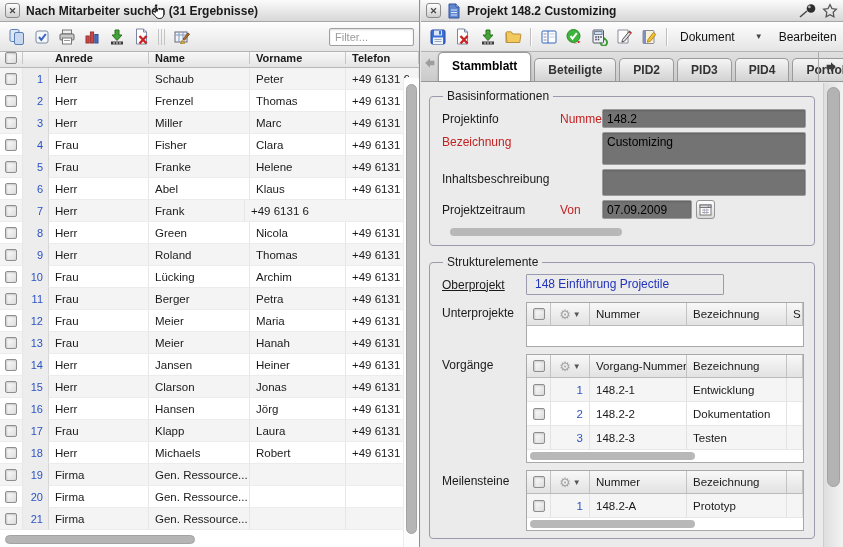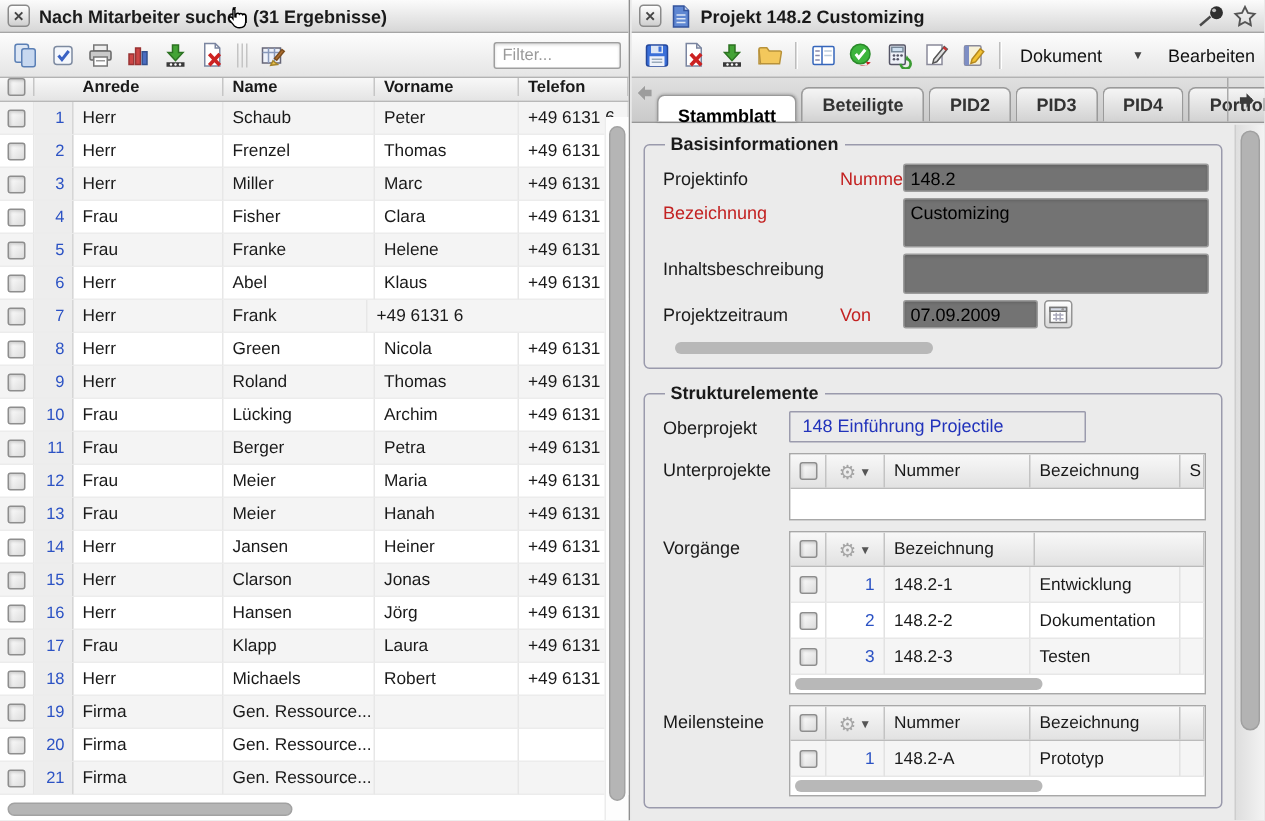--- a/index.html
+++ b/index.html
@@ -55,29 +55,29 @@
   .filter-input::placeholder { color:#9a9a9a; }
 
   #mouse-cursor { position:absolute; left:150px; top:4px; z-index:20; }
 
   
   .tabstrip { height:30px; background:linear-gradient(#e0e0e0,#cacaca); border-bottom:1px solid #979797;
               position:relative; display:flex; align-items:flex-end; padding:0 22px 0 17px; }
   .tab { height:23px; line-height:22px; padding:0 13px; font-size:12px; font-weight:bold; color:#333;
          background:linear-gradient(#f5f5f5,#d2d2d2); border:1px solid #9a9a9a; border-bottom:none;
          border-radius:5px 5px 0 0; margin-right:3px; white-space:nowrap; }
-  .tab.active { background:#fff; color:#000; height:18px; line-height:26px; box-shadow:0 0 2px rgba(0,0,0,.25); }
+  .tab.active { background:#fff; color:#000; height:29px; line-height:26px; box-shadow:0 0 2px rgba(0,0,0,.25); }
   .tab-arrow-left { position:absolute; left:2px; bottom:7px; }
   .tab-arrow-right { position:absolute; right:0; top:0; bottom:0; display:flex; align-items:center; padding:0 5px;
                      border-left:1px solid #a9a9a9; }
 
   
   .content { position:absolute; top:83px; left:0; right:0; bottom:0; background:#ebebeb; overflow:hidden; }
   fieldset { border:1px solid #9a9aac; border-radius:4px; margin-left:8px; width:386px; padding:2px 8px 7px; }
-  legend { font-size:12px; font-weight:bold; padding:0 4px; margin-left:5px; }
+  legend { font-size:12px; font-weight:normal; padding:0 4px; margin-left:5px; }
   #fs-basis { margin-top:6px; }
   #fs-struktur { margin-top:9px; }
 
   .frow { display:grid; grid-template-columns:118px 46px 1fr; align-items:center; margin-top:4px; font-size:12px; }
   .frow .lbl { padding-left:4px; }
   .red { color:#c32222; }
   .field3 { grid-column:3; }
   .txt { width:100%; height:19px; border:1px solid #9b9b9b; border-radius:2px; background:#737373; font-size:12px;
          padding:0 4px; font-family:"Liberation Sans",sans-serif; box-shadow:inset 0 1px 2px rgba(0,0,0,.14); }
   textarea.txt { resize:none; padding-top:2px; }
@@ -607,21 +607,21 @@
           </span>
         </span>
       </div>
       <div class="hthumb-basis"></div>
     </fieldset>
 
     <fieldset id="fs-struktur">
       <legend>Strukturelemente</legend>
 
       <div class="srow" style="margin-top:3px;align-items:center;">
-        <span class="lbl" style="padding-top:0;">Oberprojekt</span>
+        <span class="lbl" style="padding-top:0;text-decoration:underline;">Oberprojekt</span>
         <span class="link-box">148 Einführung Projectile</span>
       </div>
 
       <div class="srow">
         <span class="lbl">Unterprojekte</span>
         <div class="stable">
           <div class="sthead">
             <div class="sc-cb">
                 <span class="cb"></span>
               </div>
@@ -641,20 +641,21 @@
         <span class="lbl">Vorgänge</span>
         <div class="stable">
           <div class="sthead">
             <div class="sc-cb">
                 <span class="cb"></span>
               </div>
             <div class="sc-gear">
                 <span class="gear-glyph">⚙</span>
                 <span class="gear-arrow">▼</span>
               </div>
+            <div class="sc-n">Vorgang-Nummer</div>
             <div class="sc-b">Bezeichnung</div>
             <div class="sc-x"></div>
           </div>
           <div class="stbody">
 
               <div class="strow">
                 <div class="sc-cb">
                   <span class="cb"></span>
                 </div>
                 <div class="sc-gear">1</div>

